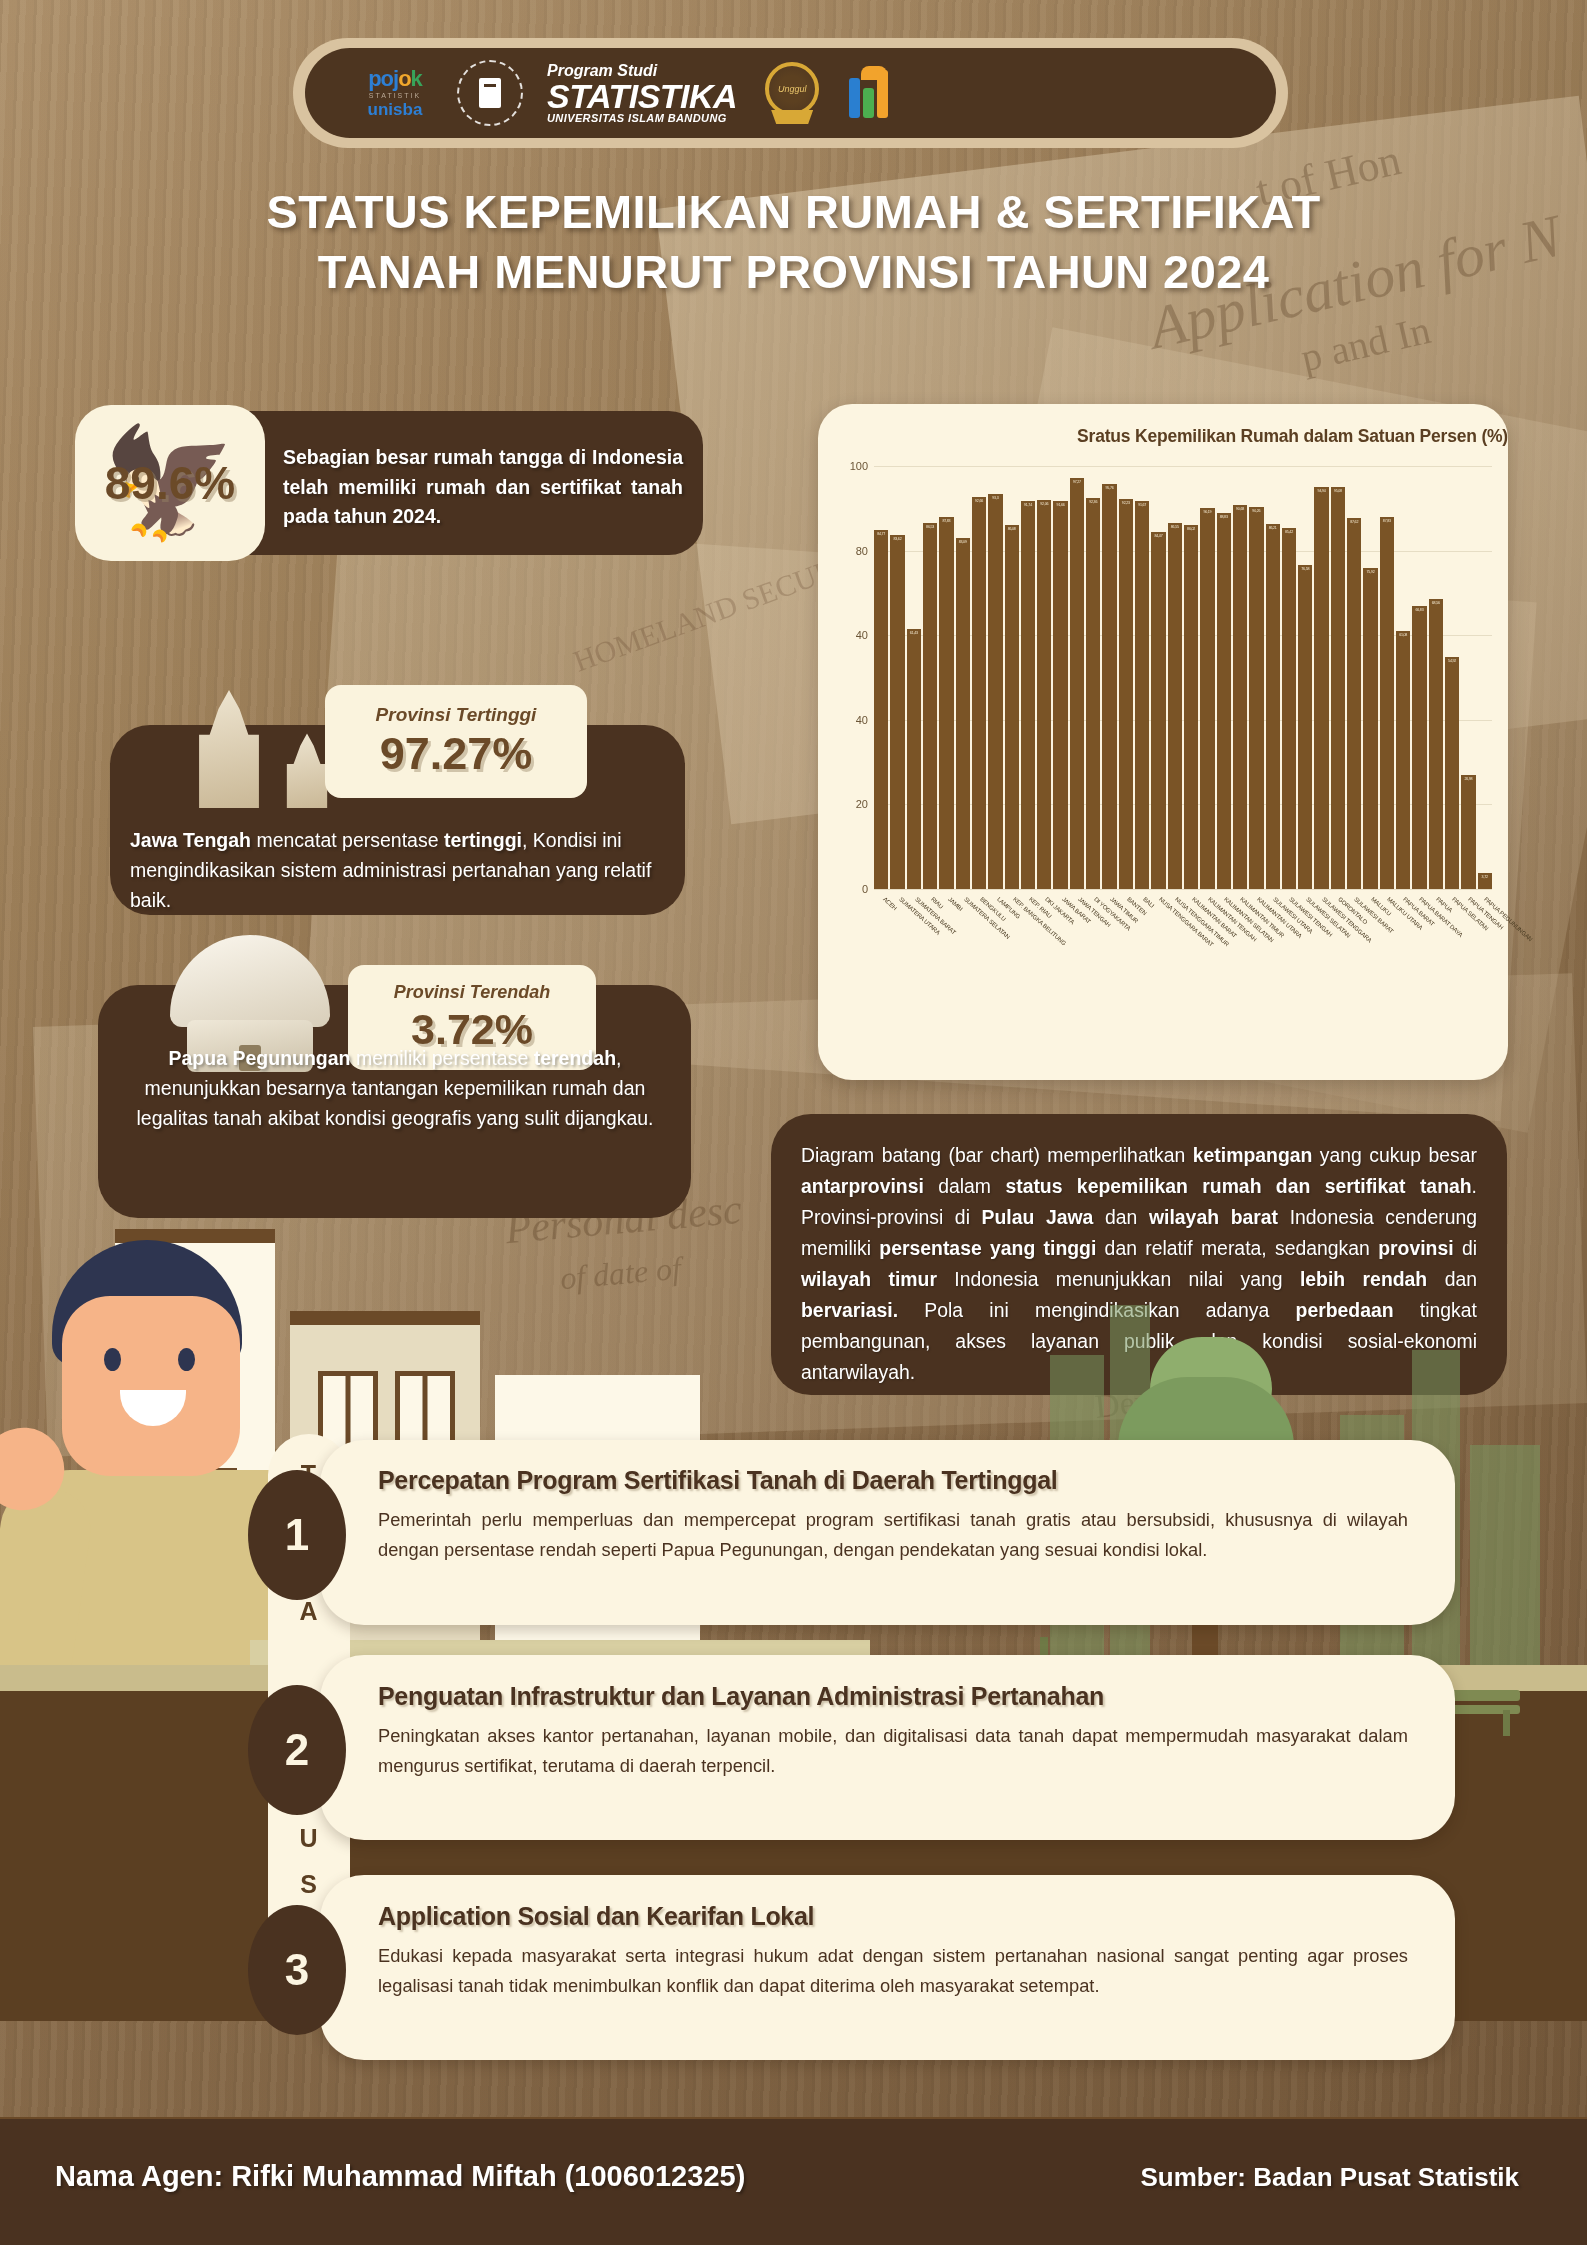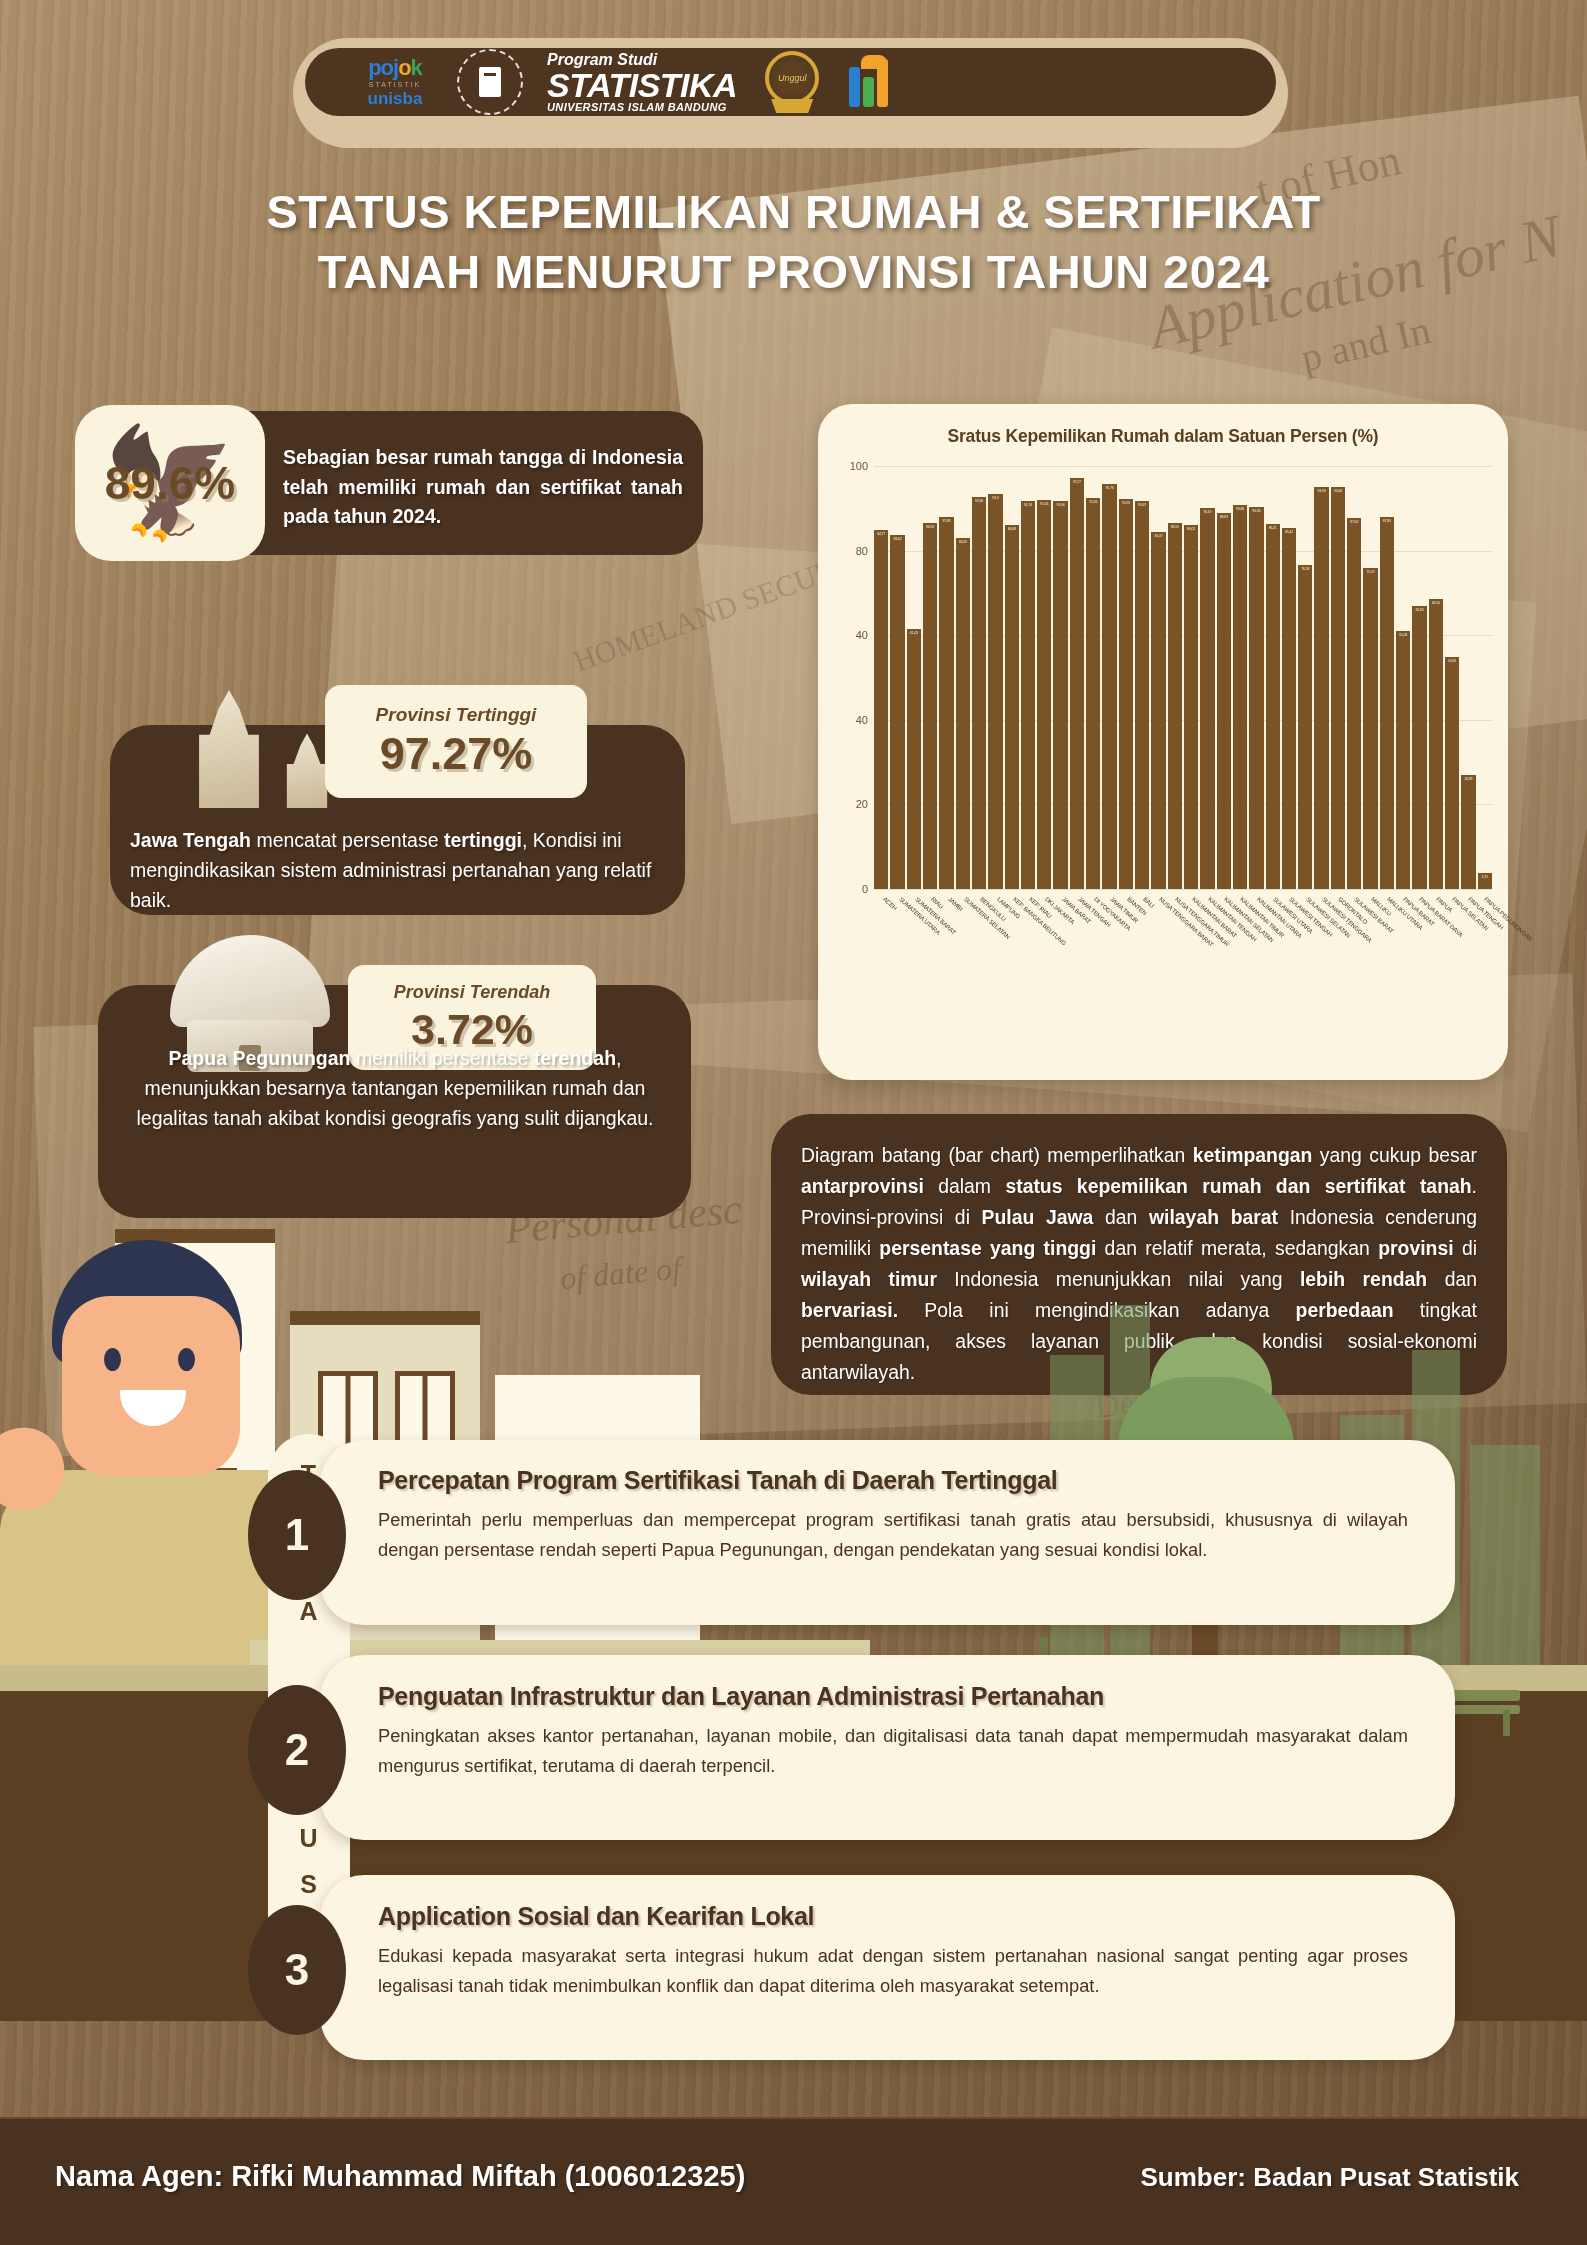--- a/index.html
+++ b/index.html
@@ -52,21 +52,21 @@
   #wm-sec  { left: 1345px; top: 1195px; font-size: 28px; transform: rotate(-6deg); }
   #wm-dep  { left: 1095px; top: 1385px; font-size: 34px; transform: rotate(-6deg); }
   #wm-50   { left: 1395px; top: 620px; font-size: 86px; font-weight: bold; transform: rotate(-8deg); color: rgba(80,52,28,0.20);}
 
   
   #header-pill-outer {
     position: absolute; left: 293px; top: 38px; width: 995px; height: 110px;
     background: #d9c3a0; border-radius: 58px;
   }
   #header-pill {
-    position: absolute; left: 305px; top: 48px; width: 971px; height: 68px;
+    position: absolute; left: 305px; top: 48px; width: 971px; height: 90px;
     background: #4d3520; border-radius: 50px;
     display: flex; align-items: center; gap: 24px; padding-left: 52px;
   }
   #logo-pojok { width: 76px; text-align: center; line-height: 1.0; }
   #logo-pojok .pj { font-size: 22px; font-weight: bold; letter-spacing: -1px; }
   #logo-pojok .pj .o1 { color: #2d7fd4; } #logo-pojok .pj .o2 { color: #f0a72c; }
   #logo-pojok .pj .k  { color: #38a35a; } #logo-pojok .pj .p { color: #2d7fd4; }
   #logo-pojok .pj .j  { color: #2d7fd4; }
   #logo-pojok .st { font-size: 7px; letter-spacing: 2px; color: #b9a894; margin: 2px 0; }
   #logo-pojok .un { font-size: 17px; font-weight: bold; color: #2d7fd4; }
@@ -189,21 +189,21 @@
   .bold { font-weight: bold; }
 
   
   #chart-card {
     position: absolute; left: 818px; top: 404px; width: 690px; height: 676px;
     background: #fcf5e1; border-radius: 34px;
     box-shadow: 0 6px 18px rgba(40,24,10,.22);
   }
   #chart-title {
     position: absolute; left: 0; top: 22px; width: 100%;
-    text-align: center; color: #5b3f22; font-size: 17.5px; font-weight: bold;
+    text-align: right; color: #5b3f22; font-size: 17.5px; font-weight: bold;
     letter-spacing: -.2px;
   }
   #plot {
     position: absolute; left: 56px; top: 62px; right: 16px; height: 423px;
   }
   #gridlines { position:absolute; inset:0; }
   #gridlines .gl { position:absolute; left:0; right:0; height:1px; background:#e6ddc4; }
   #yticks { position:absolute; left:-50px; top:0; width: 44px; height: 100%; }
   #yticks .yt {
     position:absolute; right:0; transform: translateY(-50%);

